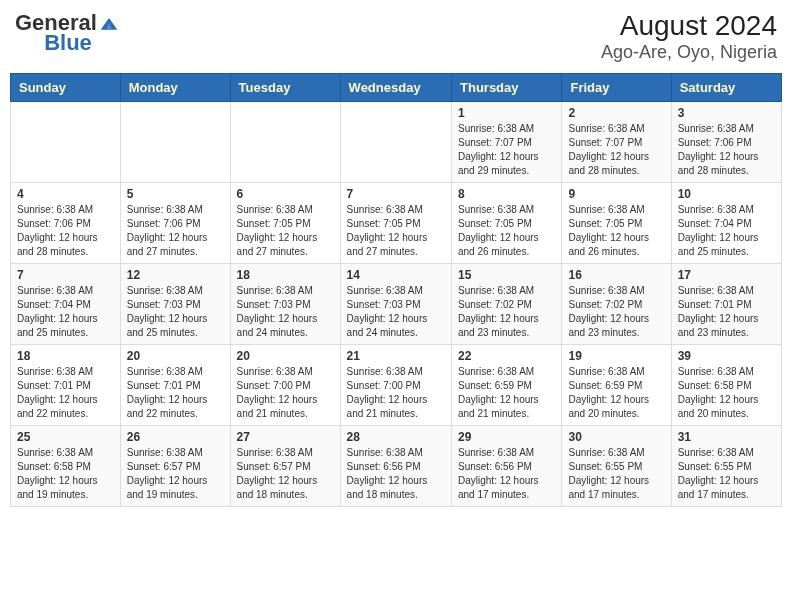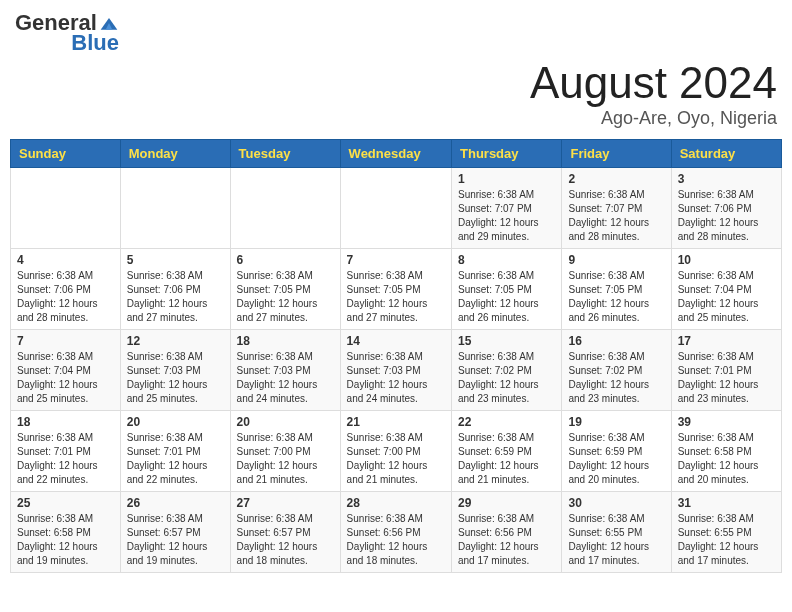--- a/index.html
+++ b/index.html
@@ -13,57 +13,56 @@
     .header {
       display: flex;
       justify-content: space-between;
       align-items: flex-start;
       margin-bottom: 10px;
       padding: 0 5px;
     }
     .logo {
       display: flex;
       flex-direction: column;
-      align-items: flex-end;
+      align-items: center;
     }
     .logo-text {
       display: flex;
       align-items: center;
       font-size: 22px;
       font-weight: bold;
       color: #333;
     }
     .logo-general { color: #333; }
     .logo-blue { color: #2a6db5; }
     .logo-icon {
       width: 20px;
       height: 20px;
       margin-left: 2px;
     }
     .title-section {
       text-align: right;
     }
     .month-year {
-      font-size: 44px;
+      font-size: 28px;
       font-weight: normal;
       color: #222;
-      margin-top: 48px;
     }
     .location {
       font-size: 18px;
       color: #555;
     }
     .calendar {
       width: 100%;
       border-collapse: collapse;
       border: 1px solid #ccc;
     }
     .calendar th {
       background-color: #2a6db5;
-      color: #fde047;
+      color: #fef9c3;
       text-align: left;
       padding: 6px 8px;
       font-size: 13px;
       font-weight: bold;
       border: 1px solid #1a5a9a;
     }
     .calendar td {
       vertical-align: top;
       padding: 4px 6px;
       border: 1px solid #ddd;

